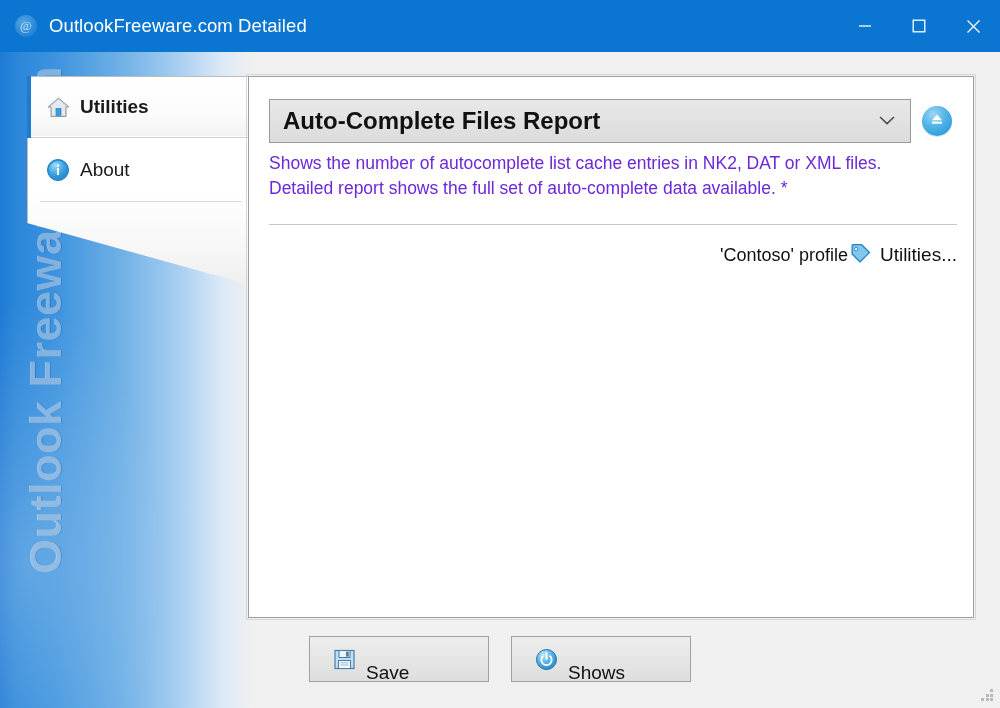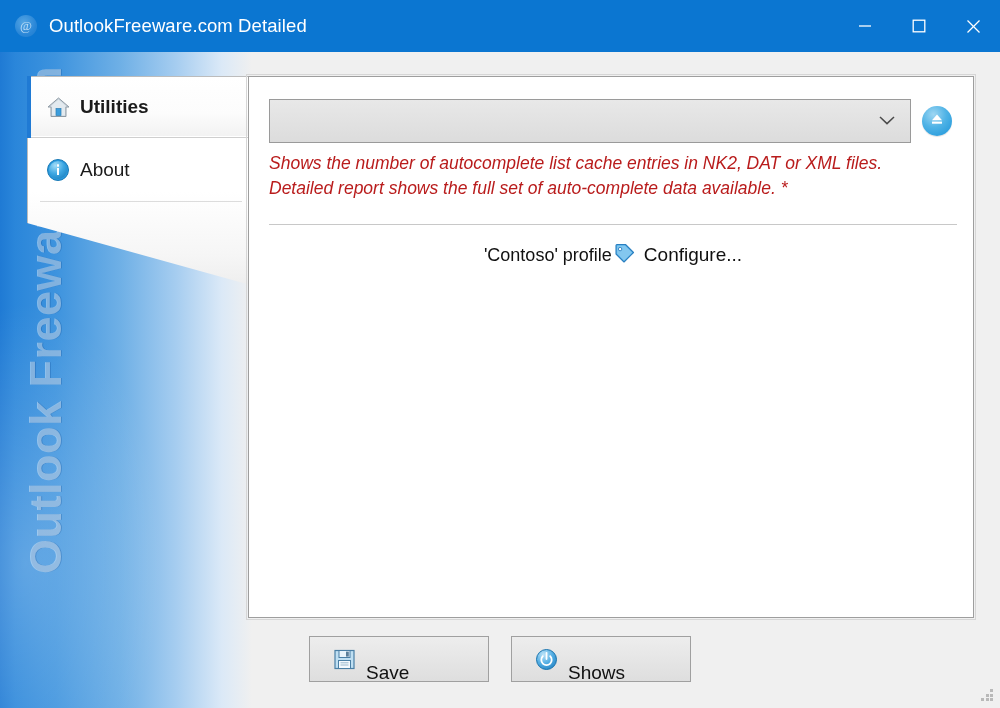--- a/index.html
+++ b/index.html
@@ -210,42 +210,41 @@
     cursor: pointer;
     box-shadow: 0 1px 1px rgba(0,0,0,0.12);
   }
 
   
   .description {
     position: absolute;
     left: 20px; top: 74px;
     width: 680px;
     font-size: 17.5px;
-    font-style: italic;
-    color: #b91c1c;
+    color: #6d28d9;
     line-height: 1.42;
   }
 
   .hr-sep {
     position: absolute;
     left: 20px; top: 147px;
     width: 688px;
     height: 1px;
     background: #c8c8c8;
   }
 
   
   .profile-row {
     position: absolute;
     left: 20px; top: 163px;
     width: 688px;
     height: 30px;
     display: flex;
     align-items: center;
-    justify-content: center;
+    justify-content: flex-end;
   }
   .profile-name {
     font-size: 18px;
     color: #111111;
   }
   .configure-link {
     display: flex;
     align-items: center;
     cursor: pointer;
   }
@@ -356,20 +355,21 @@
       <span class="menu-label menu-label-active">Utilities</span>
     </div>
 
     <div class="menu-sep"></div>
   </div>
 
   <div class="content-panel">
 
     <div class="combo-row">
       <div class="combo">
+        <span class="combo-text">Auto-Complete Files Report</span>
         <span class="combo-chevron">
           <svg width="18" height="11" viewBox="0 0 18 11">
               <path d="M2 2 L9 8.6 L16 2" fill="none" stroke="#4a4a4a" stroke-width="1.5"></path>
             </svg>
         </span>
       </div>
       <div class="eject-btn">
         <span>
           <svg width="16" height="16" viewBox="0 0 16 16">
             <path d="M8 3.4 L13 9.2 L3 9.2 Z" fill="#ffffff"></path>
@@ -386,21 +386,21 @@
     <div class="profile-row">
       <span class="profile-name">'Contoso' profile</span>
       <span class="configure-link">
         <span>
           <svg width="25" height="25" viewBox="0 0 25 25">
             <path d="M13.5 3.5 L21.5 11.5 L12 21 L4 13 L4 4.5 C4 4 4.3 3.5 5 3.5 Z" fill="#58b2e8" stroke="#2b7fc0" stroke-width="1.1" stroke-linejoin="round"></path>
             <path d="M13.2 4.8 L20.2 11.6 L12 19.7 L5.2 12.7 L5.2 5.4 C5.2 5 5.4 4.8 5.9 4.8 Z" fill="#a8d9f4" opacity="0.55"></path>
             <circle cx="8.1" cy="8.1" r="1.7" fill="#ffffff" stroke="#2b7fc0" stroke-width="0.9"></circle>
           </svg>
         </span>
-        <span class="configure-label">Configure...</span>
+        <span class="configure-label">Utilities...</span>
       </span>
     </div>
 
   </div>
 
   <div class="footer">
 
     <div class="btn">
       <span class="btn-icon">
         <svg width="23" height="23" viewBox="0 0 23 23">

